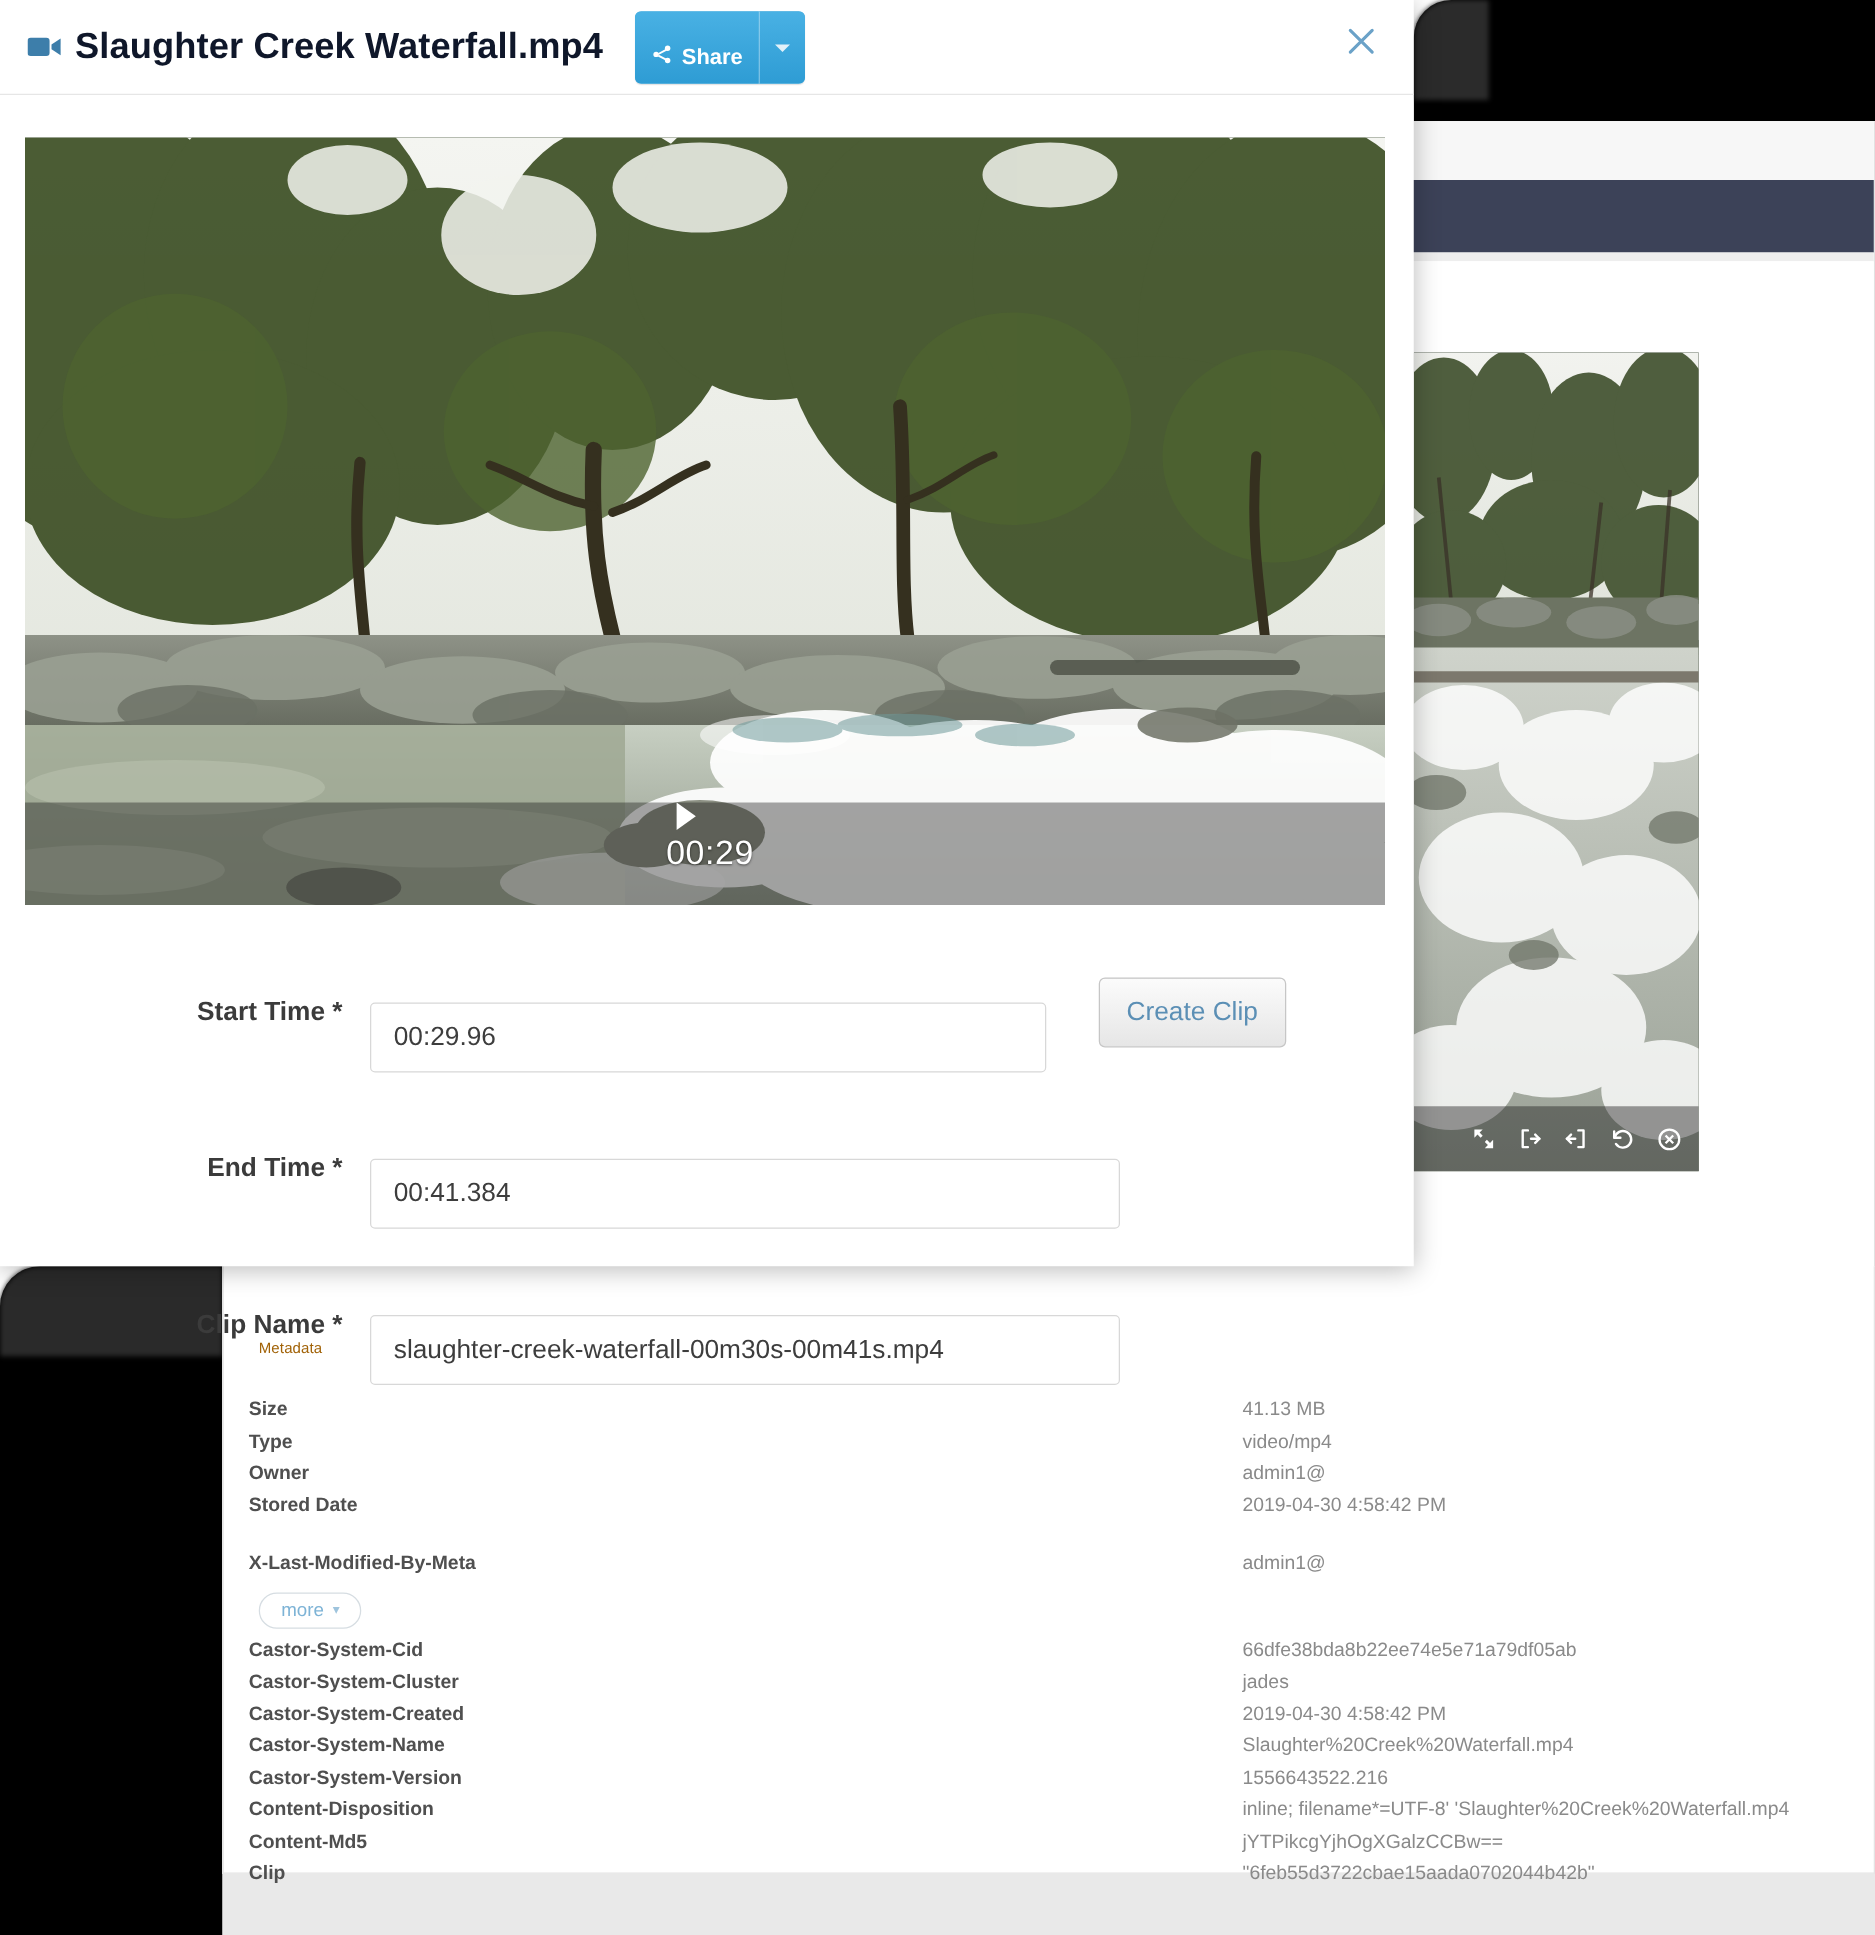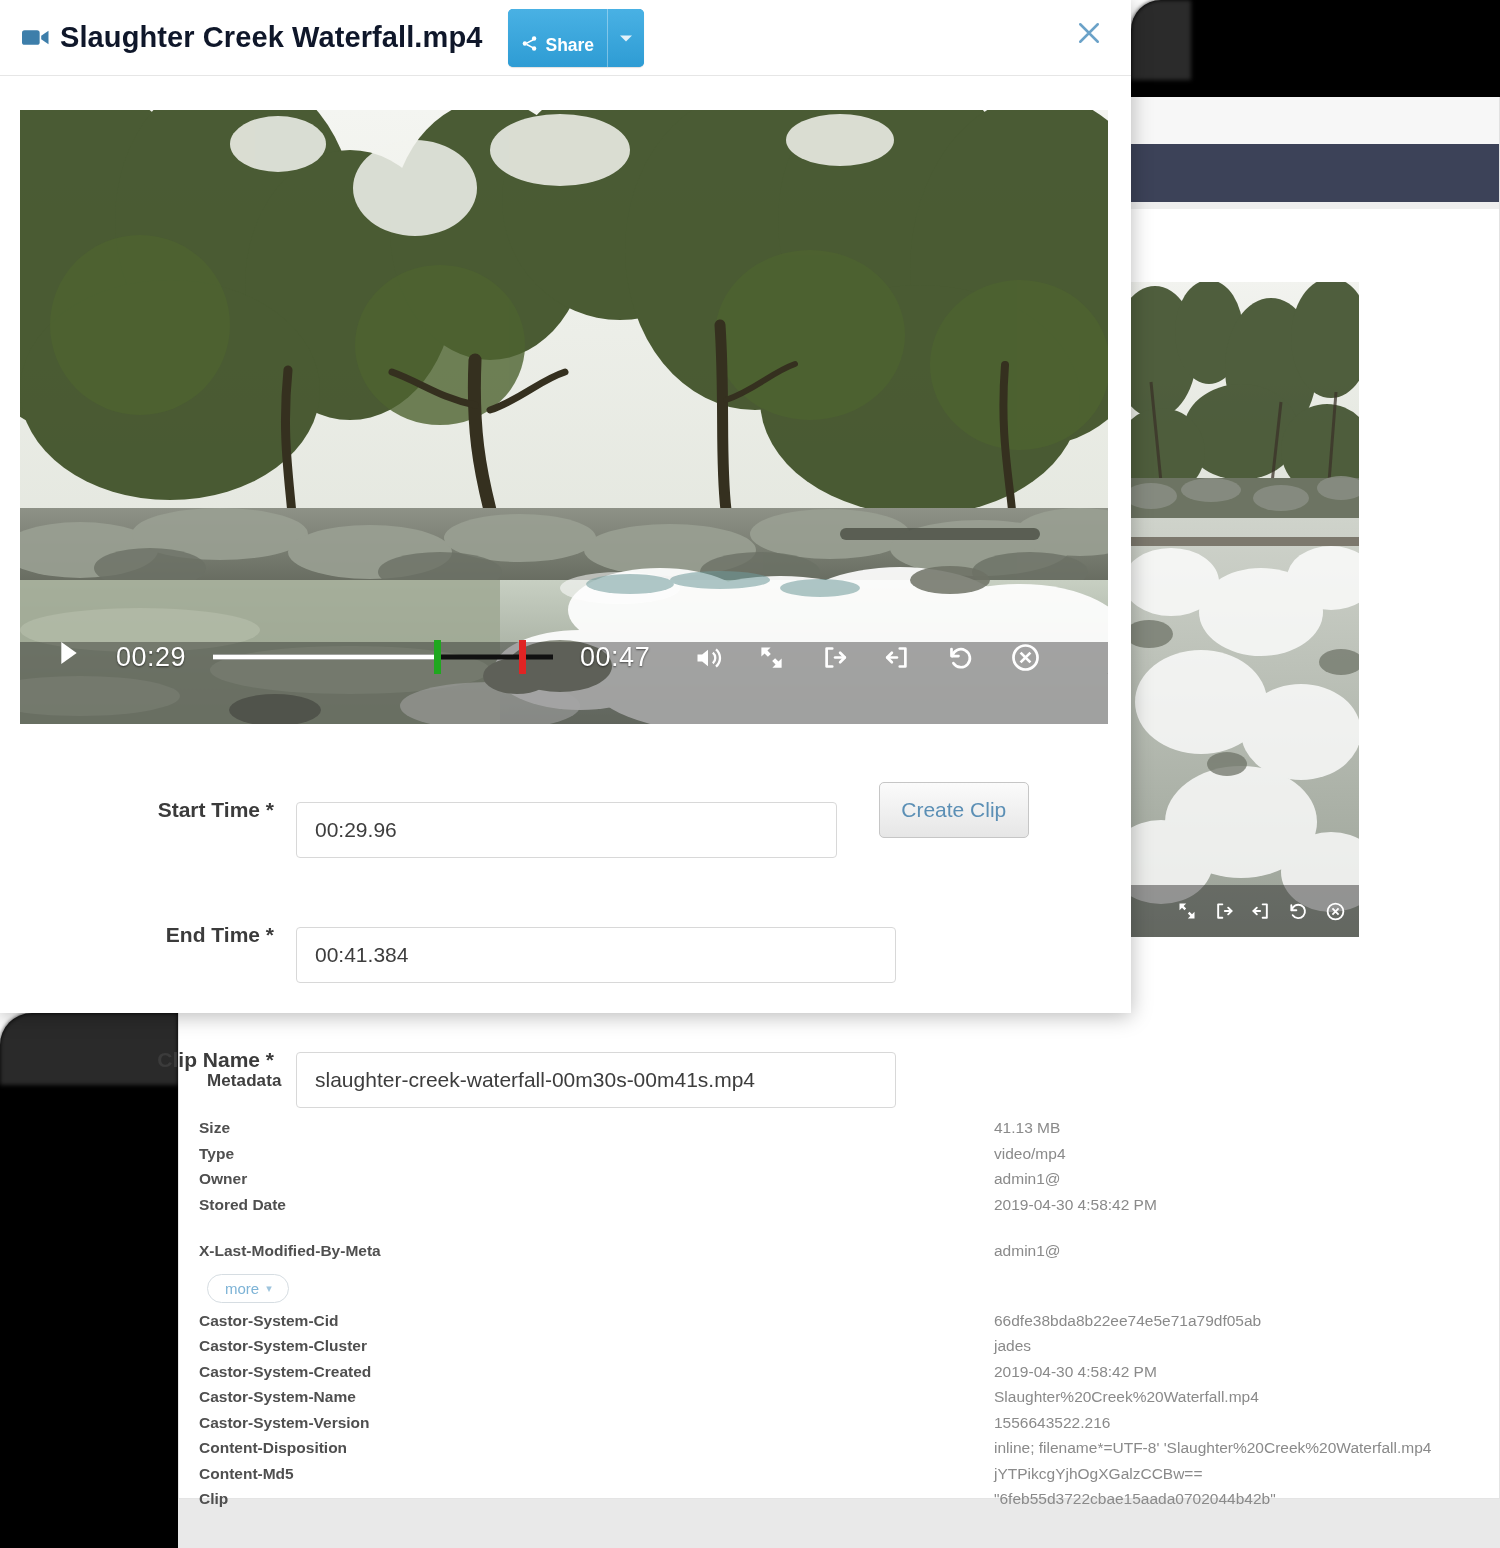--- a/index.html
+++ b/index.html
@@ -122,23 +122,23 @@
     background: #ffffff;
     border: 1px solid #e4e4e4;
     border-top: none;
     padding: 32px 0 0 0;
   }
   .meta-inner { position: relative; width: 100%; height: 100%; }
 
   .meta-title {
     position: absolute;
     left: 28px; top: 26px;
-    font-size: 17px;
-    font-weight: bold;
-    color: #404040;
+    font-size: 12px;
+    font-weight: normal;
+    color: #a16207;
     letter-spacing: .1px;
   }
 
   .meta-rows { position: absolute; left: 20px; top: 74px; width: 1270px; }
   .meta-row {
     display: flex;
     align-items: baseline;
     height: 25.5px;
   }
   .meta-key {
@@ -245,24 +245,25 @@
     overflow: hidden;
     background: #5d6a52;
   }
   .video-scene { position: absolute; inset: 0; }
 
   .video-controls {
     position: absolute;
     left: 0; right: 0; bottom: 0;
     height: 82px;
     display: flex;
-    align-items: flex-start;
+    align-items: center;
     background: rgba(22,22,22,0.38);
-    padding: 0 22px 0 40px;
+    padding: 0 22px 0 30px;
     color: #ffffff;
+    flex-direction: column;
   }
   .play-btn {
     background: none; border: none; cursor: pointer; padding: 0;
     margin-right: 38px;
     display: flex; align-items: center;
   }
   .time-cur, .time-rem {
     font-size: 27px;
     font-family: "Liberation Sans", sans-serif;
     color: #ffffff;

